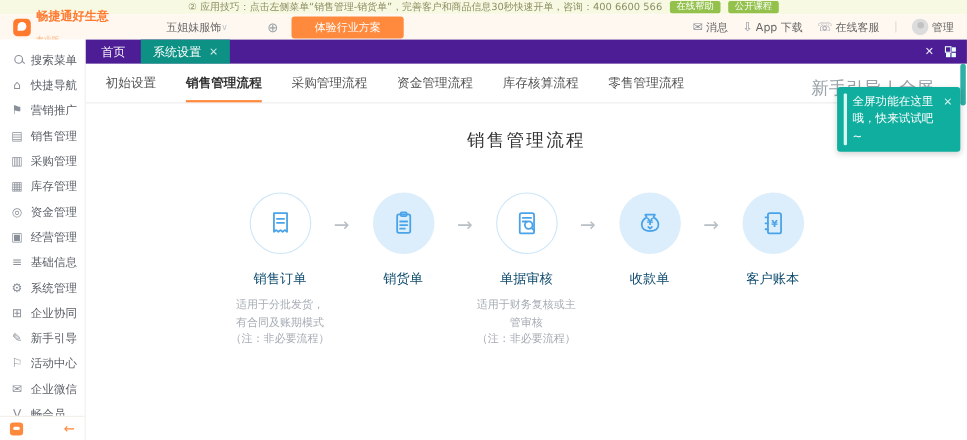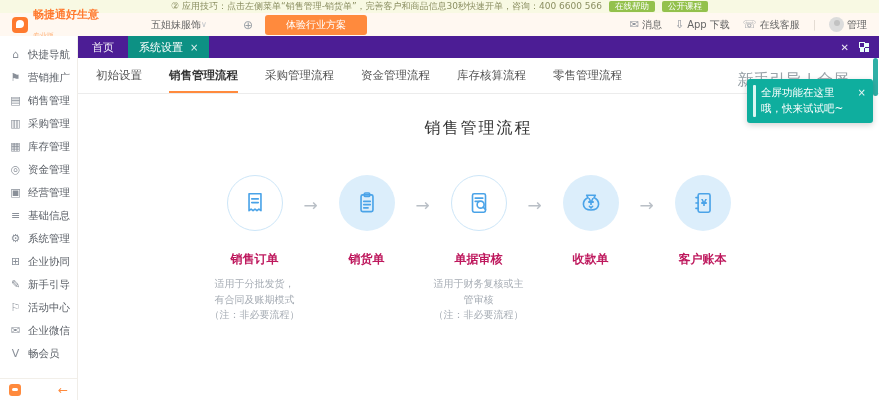--- a/index.html
+++ b/index.html
@@ -64,28 +64,28 @@
   .subtab.active { color:#333; font-weight:bold; border-bottom-color:#ff8a3d; }
 
   .page-title { text-align:center; font-size:16px; color:#333; margin-top:24px; letter-spacing:2px; }
 
   .flow { display:flex; justify-content:center; align-items:flex-start; margin-top:36px; }
   .step { width:96px; display:flex; flex-direction:column; align-items:center; text-align:center; }
   .circle { width:56px; height:56px; border-radius:50%; display:flex; align-items:center; justify-content:center; }
   .circle.outline { background:#fff; border:1px solid #cde6f8; }
   .circle.filled { background:#dceefb; }
   .circle svg { width:26px; height:26px; }
-  .step-label { margin-top:20px; font-size:12px; color:#be185d; font-weight:700; }
+  .step-label { margin-top:14px; font-size:12px; color:#0c4a6e; font-weight:400; }
   .step-sub { margin-top:8px; font-size:10px; color:#a6acb4; line-height:1.55; }
   .arrow { width:16px; font-size:17px; color:#b9bfc6; text-align:center; margin-top:20px; flex:none; }
 
   .quicklinks { position:absolute; top:12px; right:30px; font-size:16px; color:#9aa3a9; white-space:nowrap; }
   .quicklinks span { cursor:pointer; }
 
-  .tooltip { position:absolute; top:21px; right:6px; width:126px; background:#0fae9e; color:#fff; font-size:10.5px; line-height:1.5; padding:6px 7px 6px 6px; border-radius:3px; box-shadow:0 2px 6px rgba(0,0,0,.18); display:flex; gap:5px; z-index:5; }
+  .tooltip { position:absolute; top:21px; right:6px; width:112px; background:#0fae9e; color:#fff; font-size:10.5px; line-height:1.5; padding:6px 7px 6px 6px; border-radius:3px; box-shadow:0 2px 6px rgba(0,0,0,.18); display:flex; gap:5px; z-index:5; }
   .tooltip .bar { width:3px; background:#d9f6f2; border-radius:1px; flex:none; }
   .tooltip .tclose { flex:none; font-size:10px; cursor:pointer; opacity:.9; margin-left:2px; }
 
   .scrollbar { position:absolute; top:0; right:1px; width:5px; height:100%; }
   .thumb { width:5px; height:38px; background:#2fb0a6; border-radius:3px; cursor:pointer; }
 
   .st-stroke { fill:none; stroke:#4aa3e8; stroke-width:1.5; stroke-linecap:round; stroke-linejoin:round; }
   .st-text { fill:#4aa3e8; font-size:8px; font-weight:bold; font-family:"DejaVu Sans",sans-serif; }
 </style>
 </head>
@@ -129,20 +129,24 @@
       <span class="avatar"></span>
       <span>管理</span>
     </span>
   </div>
 </div>
 
 <div class="app">
 
   <div class="sidebar">
     <div class="side-items">
+      <div class="sitem">
+          <span class="sic"><span class="mag"></span></span>
+          <span>搜索菜单</span>
+        </div>
       <div class="sitem">
           <span class="sic">⌂</span>
           <span>快捷导航</span>
         </div>
       <div class="sitem">
           <span class="sic">⚑</span>
           <span>营销推广</span>
         </div>
       <div class="sitem">
           <span class="sic">▤</span>

